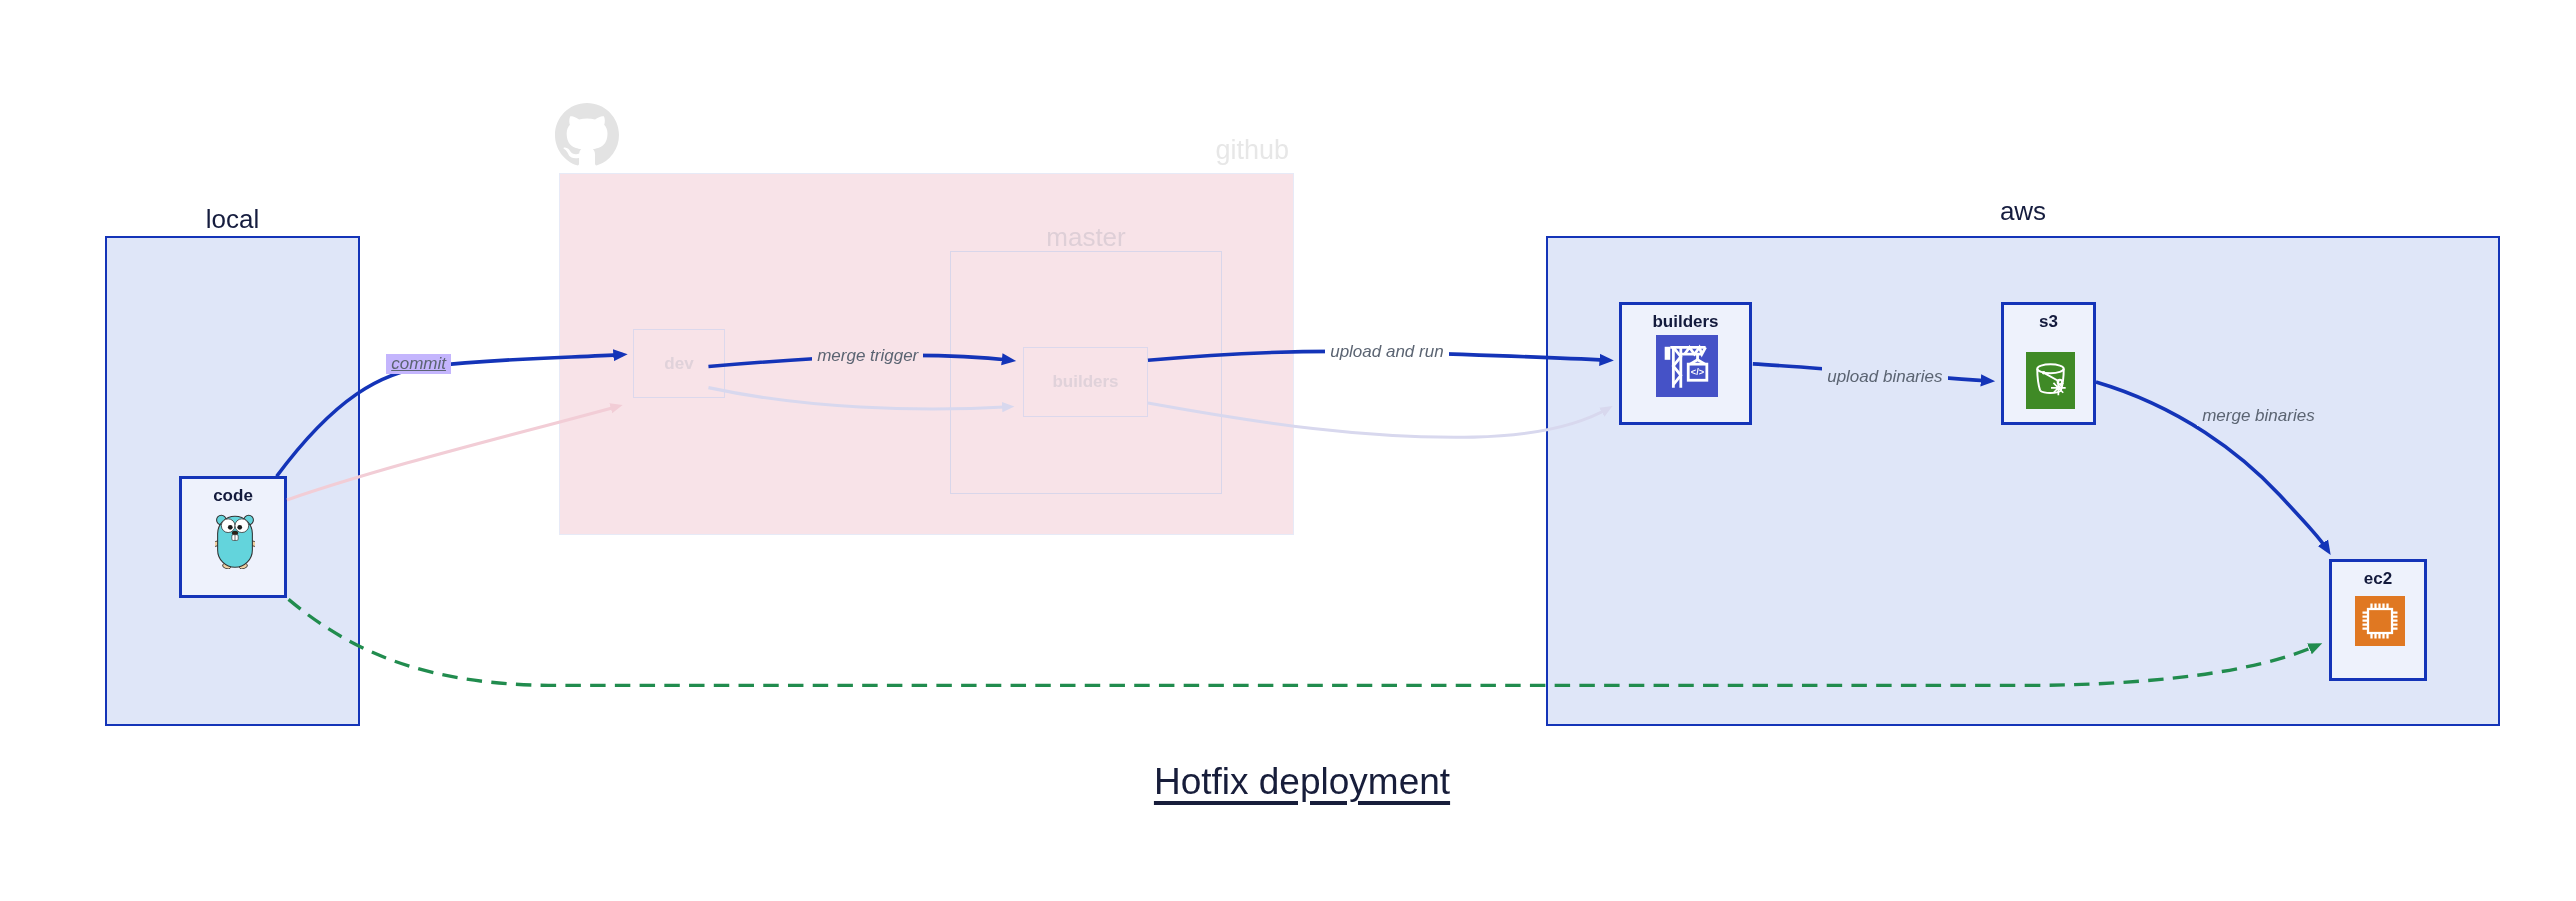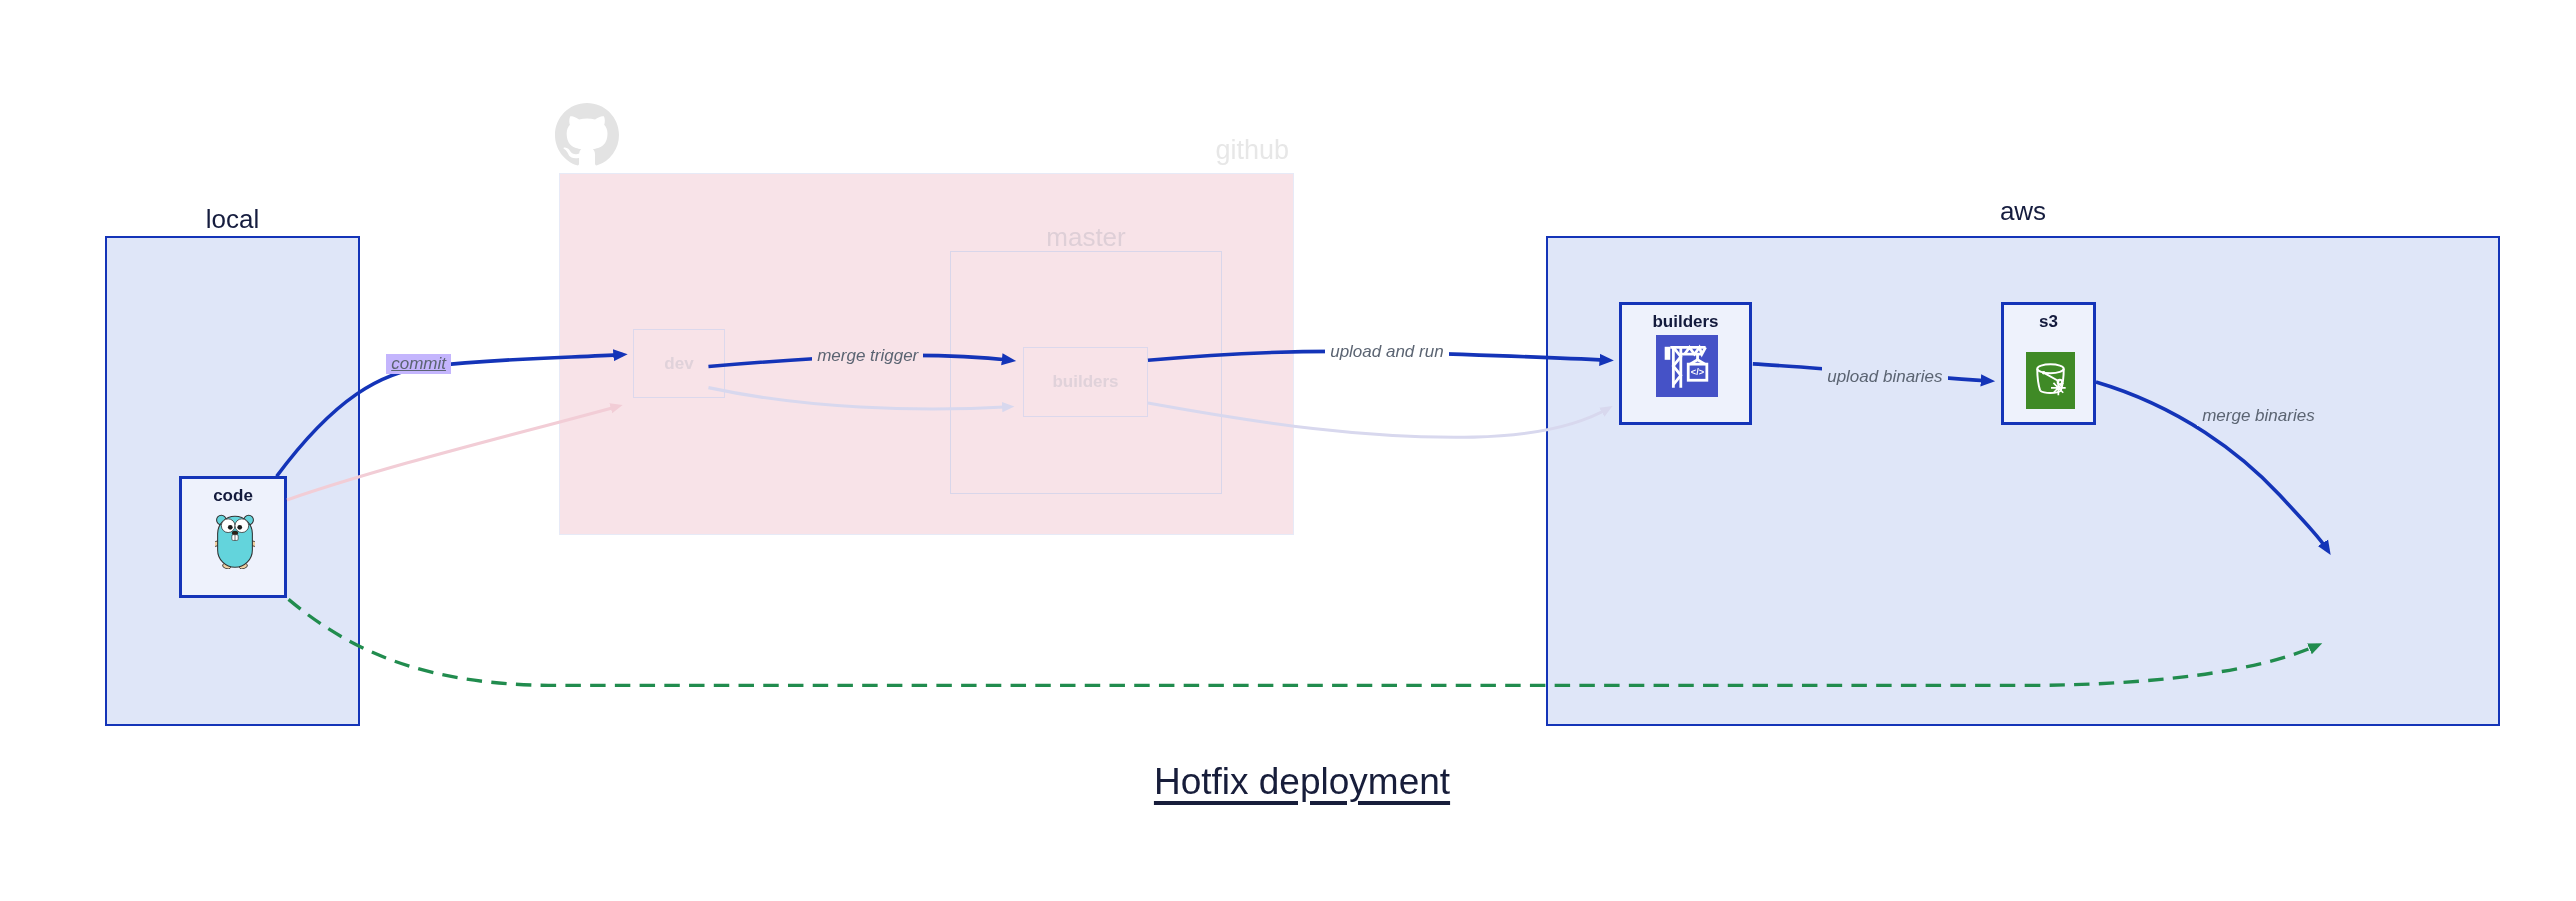--- a/index.html
+++ b/index.html
@@ -130,20 +130,32 @@
         <circle cx="36" cy="34" r="3.5" fill="#fff" stroke-width="0"></circle>
         <path d="M36 34 L68 52"></path>
         <circle cx="69" cy="53" r="4.5"></circle>
       </g>
       <g stroke="#fff" stroke-width="3.5" fill="none">
         <path d="M66 50 V80 M51 65 H81 M56 55 L76 75 M76 55 L56 75"></path>
       </g>
     </svg>
   </div>
 
+  <div class="node ec2-node">
+    <div class="node-label">ec2</div>
+    <svg class="node-icon ec2-icon" viewBox="0 0 100 100">
+      <g stroke="#fff" stroke-width="4.5" fill="none">
+        <rect x="26" y="26" width="48" height="48"></rect>
+        <path d="M33 26 V15 M41 26 V15 M49 26 V15 M57 26 V15 M65 26 V15"></path>
+        <path d="M33 74 V85 M41 74 V85 M49 74 V85 M57 74 V85 M65 74 V85"></path>
+        <path d="M26 33 H15 M26 41 H15 M26 49 H15 M26 57 H15 M26 65 H15"></path>
+        <path d="M74 33 H85 M74 41 H85 M74 49 H85 M74 57 H85 M74 65 H85"></path>
+      </g>
+    </svg>
+  </div>
 
   <svg class="edges" width="2604" height="902" viewBox="0 0 5054 1750">
     <defs>
       <marker id="arr-blue" viewBox="0 0 10 10" refX="6" refY="5" markerWidth="4.2" markerHeight="4.2" orient="auto">
         <path d="M0,1 L9.5,5 L0,9 z" fill="#1434b8"></path>
       </marker>
       <marker id="arr-pink" viewBox="0 0 10 10" refX="6" refY="5" markerWidth="4.2" markerHeight="4.2" orient="auto">
         <path d="M0,1 L9.5,5 L0,9 z" fill="#f2cdd6"></path>
       </marker>
       <marker id="arr-lav" viewBox="0 0 10 10" refX="6" refY="5" markerWidth="4.2" markerHeight="4.2" orient="auto">

